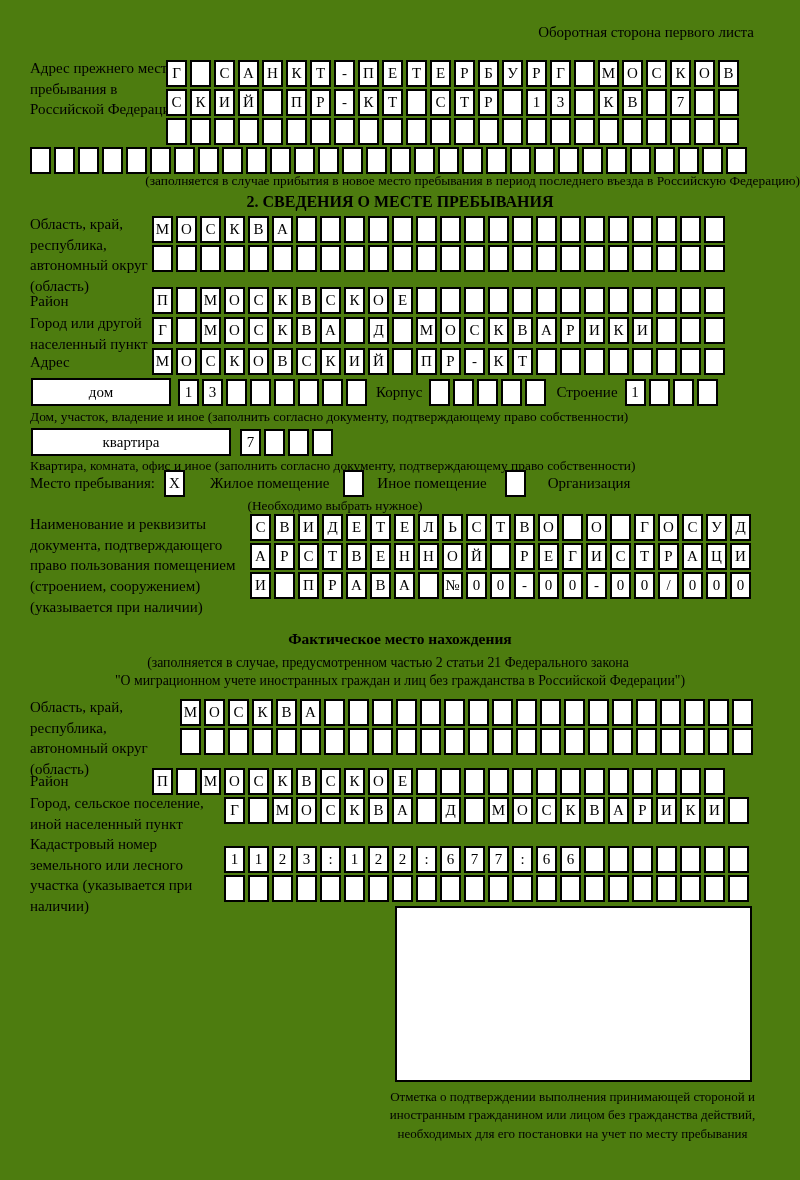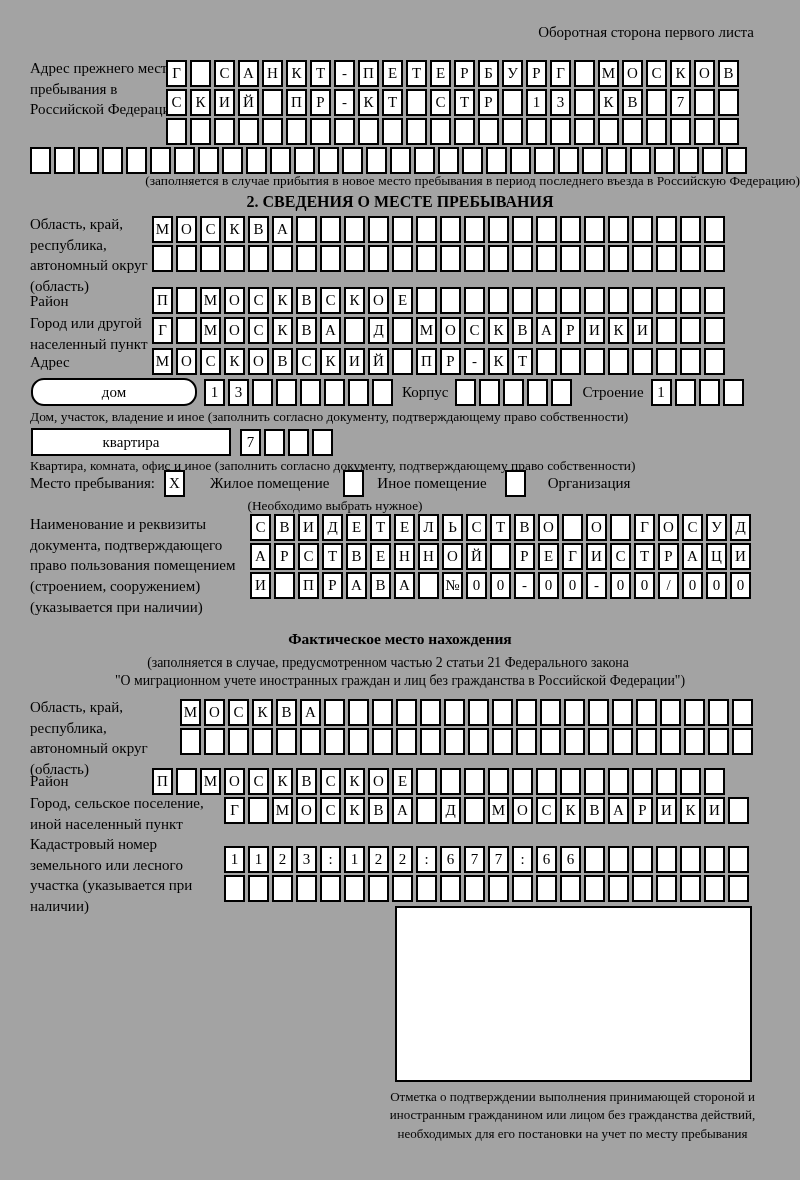--- a/index.html
+++ b/index.html
@@ -1,18 +1,18 @@
 <!DOCTYPE html>
 <html><head>
 <meta charset="utf-8">
 <style>
   * { margin:0; padding:0; box-sizing:border-box; }
   html,body { background:#fff; }
   .page {
-    position:relative; width:800px; height:1180px; background:#a3a3a3;
+    position:relative; width:800px; height:1180px; background:#4d7c0f;
     font-family:"Liberation Serif","DejaVu Serif",serif; color:#000;
     overflow:hidden;
   }
   .abs { position:absolute; }
   .lbl { position:absolute; font-size:15px; line-height:1.38; }
   .small { font-size:13.4px; }
   .center { text-align:center; }
   .bold { font-weight:bold; }
   .brow { position:absolute; display:flex; gap:3px; }
   .flexrow { position:absolute; display:flex; align-items:center; }
@@ -287,21 +287,21 @@
       <span class="cbox"></span>
       <span class="cbox"></span>
       <span class="cbox"></span>
       <span class="cbox"></span>
       <span class="cbox"></span>
       <span class="cbox"></span>
       <span class="cbox"></span>
     </div>
 
   <div class="flexrow" style="left:31px; top:378px;">
-    <div class="bigbox" style="width:166px;border-radius:13px;">дом</div>
+    <div class="bigbox" style="width:140px;">дом</div>
     <div class="inrow" style="margin-left:7px;">
         <span class="cbox">1</span>
         <span class="cbox">3</span>
         <span class="cbox"></span>
         <span class="cbox"></span>
         <span class="cbox"></span>
         <span class="cbox"></span>
         <span class="cbox"></span>
         <span class="cbox"></span>
       </div>

